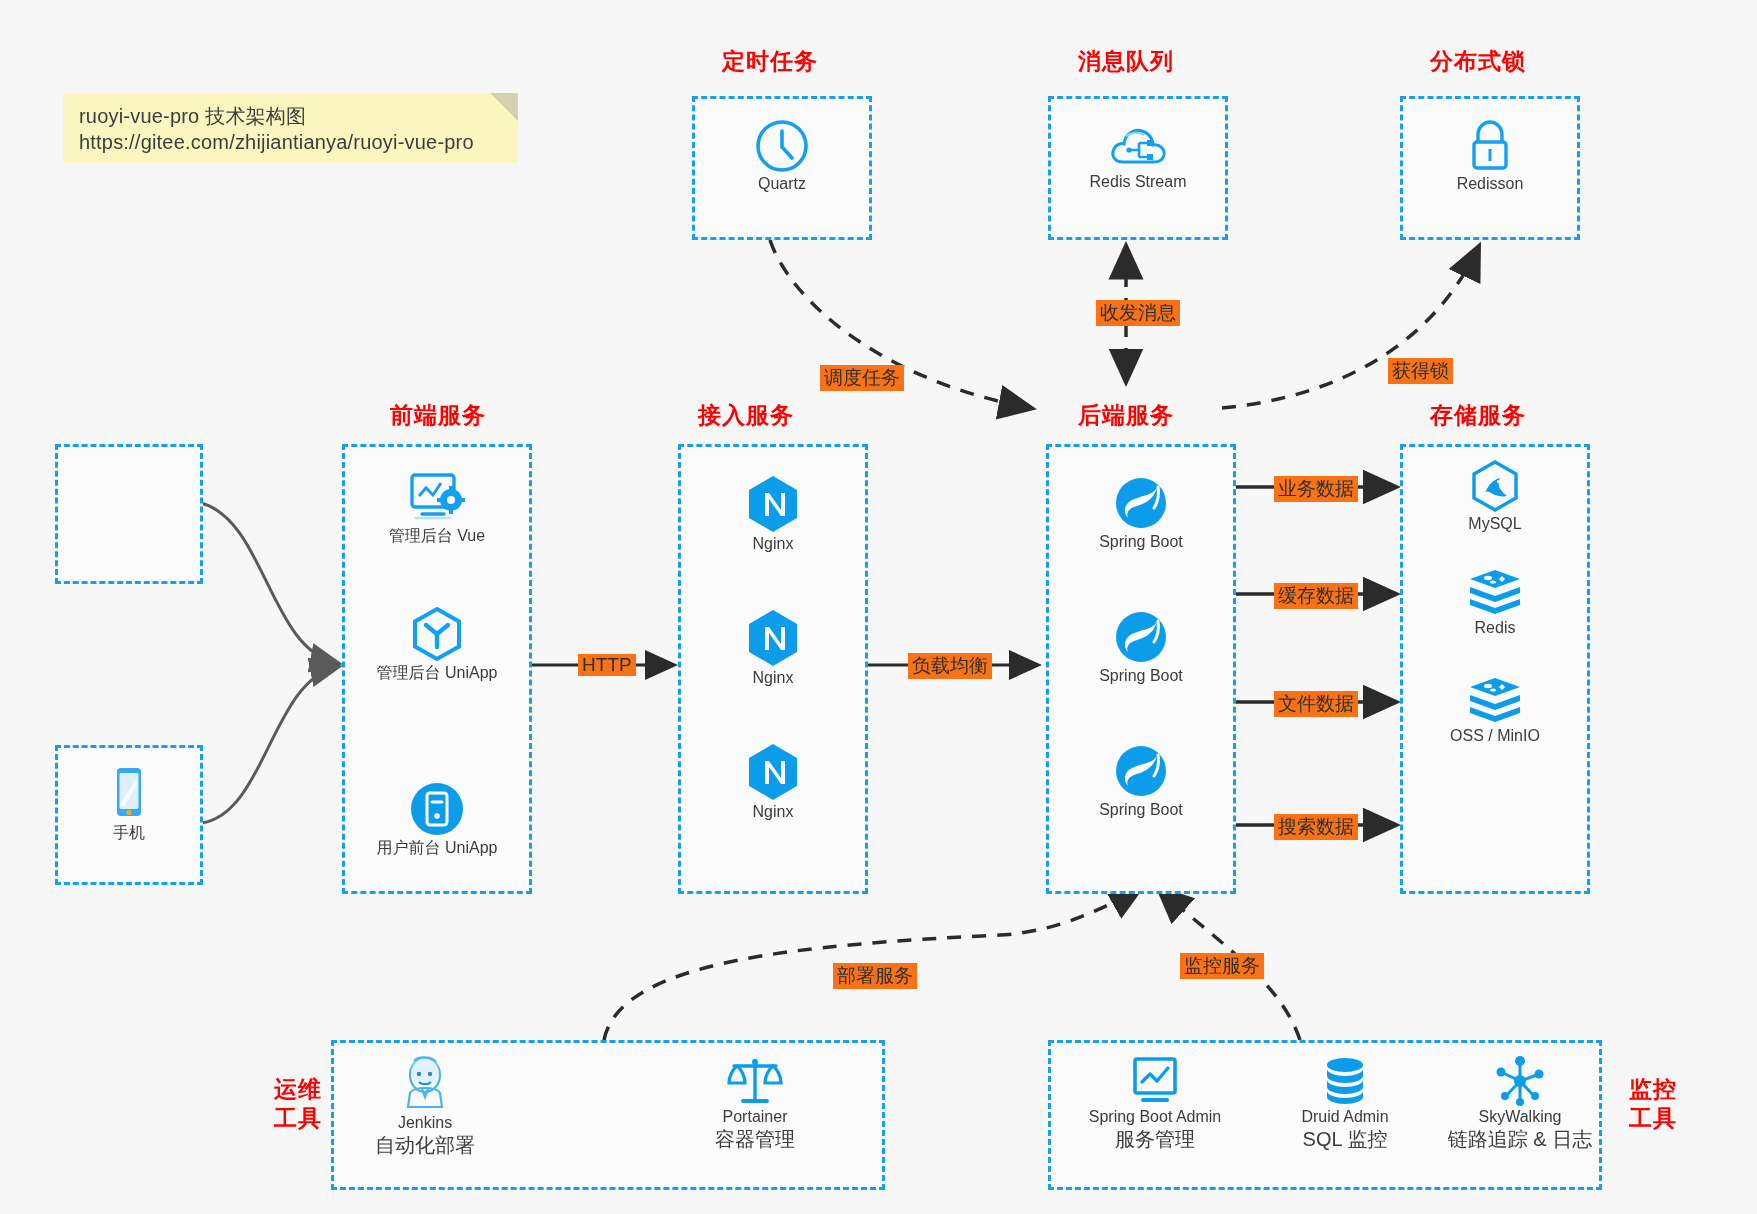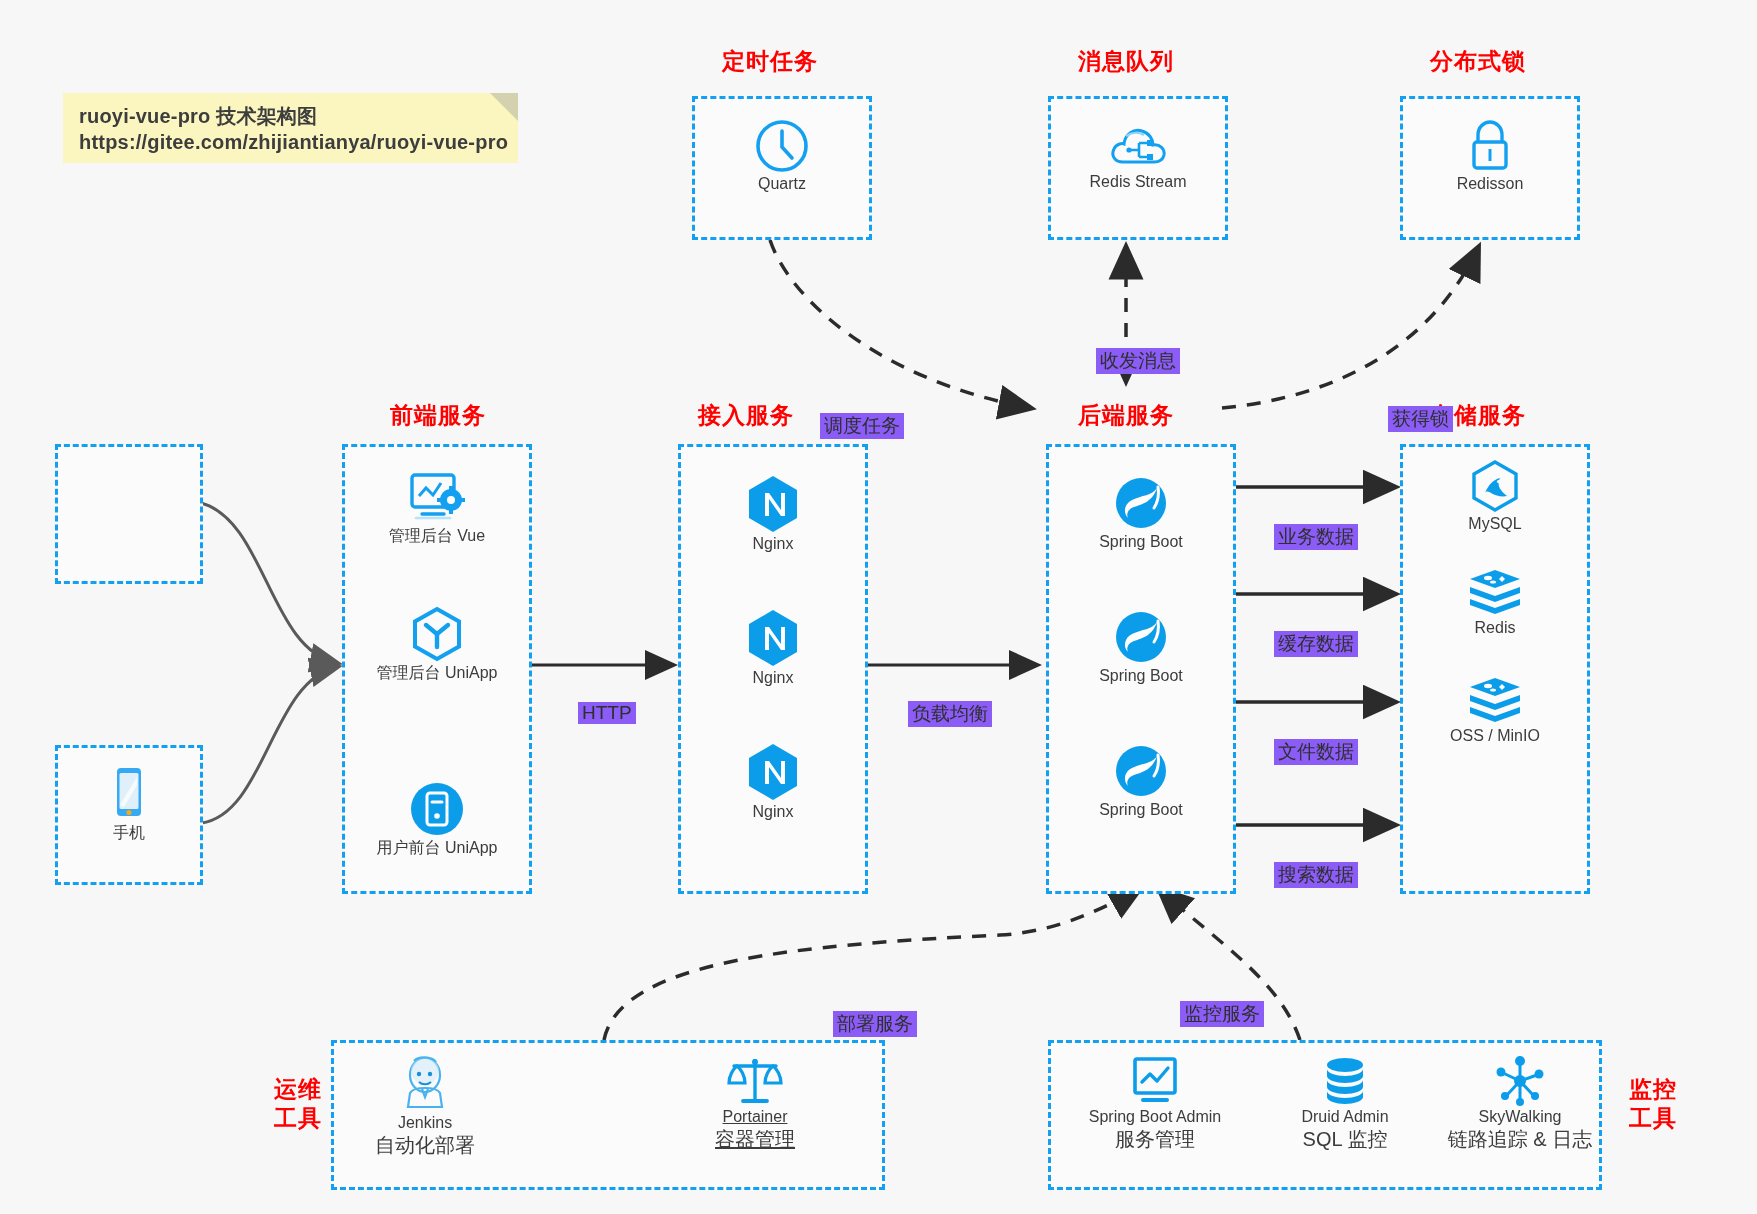--- a/index.html
+++ b/index.html
@@ -20,21 +20,20 @@
     background:#fbf6bf;
   }
   .note .fold{
     position:absolute;right:0;top:0;width:28px;height:28px;
     background:#d4d2ae;
     clip-path:polygon(100% 0,100% 100%,0 0);
   }
   .note .line{
     position:absolute;left:16px;font-size:20px;color:#3d3d3d;white-space:nowrap;
     letter-spacing:.2px;
-    font-weight:bold;
   }
   .note .l1{top:10px;}
   .note .l2{top:38px;}
 
   
   .gtitle{
     position:absolute;color:#ff0000;font-weight:bold;font-size:23px;
     white-space:nowrap;text-align:center;letter-spacing:1px;
   }
   .gtitle.side{line-height:1.25;}
@@ -50,22 +49,22 @@
   
   .node{position:absolute;display:flex;flex-direction:column;align-items:center;justify-content:flex-start;}
   .node .cap{
     font-size:16px;color:#3c3c3c;white-space:nowrap;text-align:center;line-height:1.28;
   }
   .node .cap2{font-size:20px;color:#3c3c3c;white-space:nowrap;text-align:center;line-height:1.28;}
   .ico{display:block;}
 
   
   .elabel{
-    position:absolute;font-size:19px;color:#2f2f2f;background:#8b5cf6;
-    padding:0 4px;white-space:nowrap;margin-top:48px;
+    position:absolute;font-size:19px;color:#2f2f2f;background:#f97316;
+    padding:0 4px;white-space:nowrap;
   }
   .elabel.cn{font-size:19px;}
 </style>
 </head>
 <body>
 
 <div id="canvas">
 
   <svg class="svg-layer" viewBox="0 0 1757 1214">
     <defs>
@@ -318,21 +317,21 @@
       <path d="M22 27 C25 30 31 30 34 27" fill="none" stroke="#1a8fd6" stroke-width="2"></path>
       <path d="M13 38 C15 34 22 33 28 33 C34 33 41 34 43 38 L45 52 L11 52 Z" fill="none" stroke="#4ab3ef" stroke-width="2.2"></path>
       <path d="M25 34 L28 42 L31 34" fill="none" stroke="#4ab3ef" stroke-width="2.2"></path>
       <path d="M17 6 C21 1 35 1 39 7" fill="none" stroke="#4ab3ef" stroke-width="2.2"></path>
     </svg>
     <div class="cap">Jenkins</div>
     <div class="cap2">自动化部署</div>
   </div>
 
 
-  <div class="node" style="left:680px;top:1055px;width:150px;text-decoration:underline;">
+  <div class="node" style="left:680px;top:1055px;width:150px;">
     <svg class="ico" width="58" height="52" viewBox="0 0 58 52">
       <line x1="29" y1="4" x2="29" y2="44" stroke="#0b9dea" stroke-width="3.4"></line>
       <line x1="8" y1="11" x2="50" y2="11" stroke="#0b9dea" stroke-width="3.4" stroke-linecap="round"></line>
       <line x1="17" y1="46" x2="41" y2="46" stroke="#0b9dea" stroke-width="3.8" stroke-linecap="round"></line>
       <path d="M3 28 C3 21 7 14 11 11 C15 14 19 21 19 28 Z" fill="none" stroke="#0b9dea" stroke-width="3.2"></path>
       <path d="M39 28 C39 21 43 14 47 11 C51 14 55 21 55 28 Z" fill="none" stroke="#0b9dea" stroke-width="3.2"></path>
       <circle cx="29" cy="7" r="3" fill="#0b9dea"></circle>
     </svg>
     <div class="cap">Portainer</div>
     <div class="cap2">容器管理</div>

